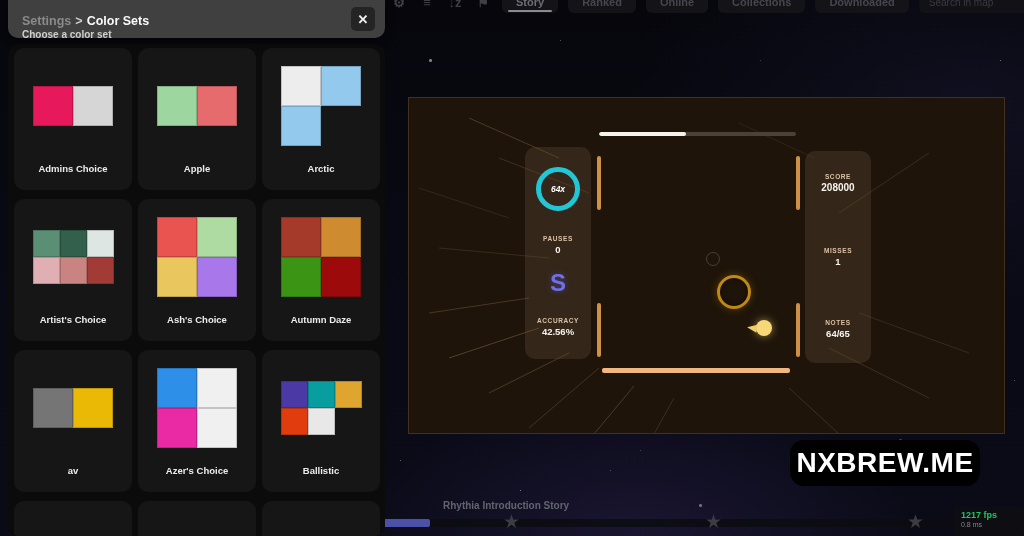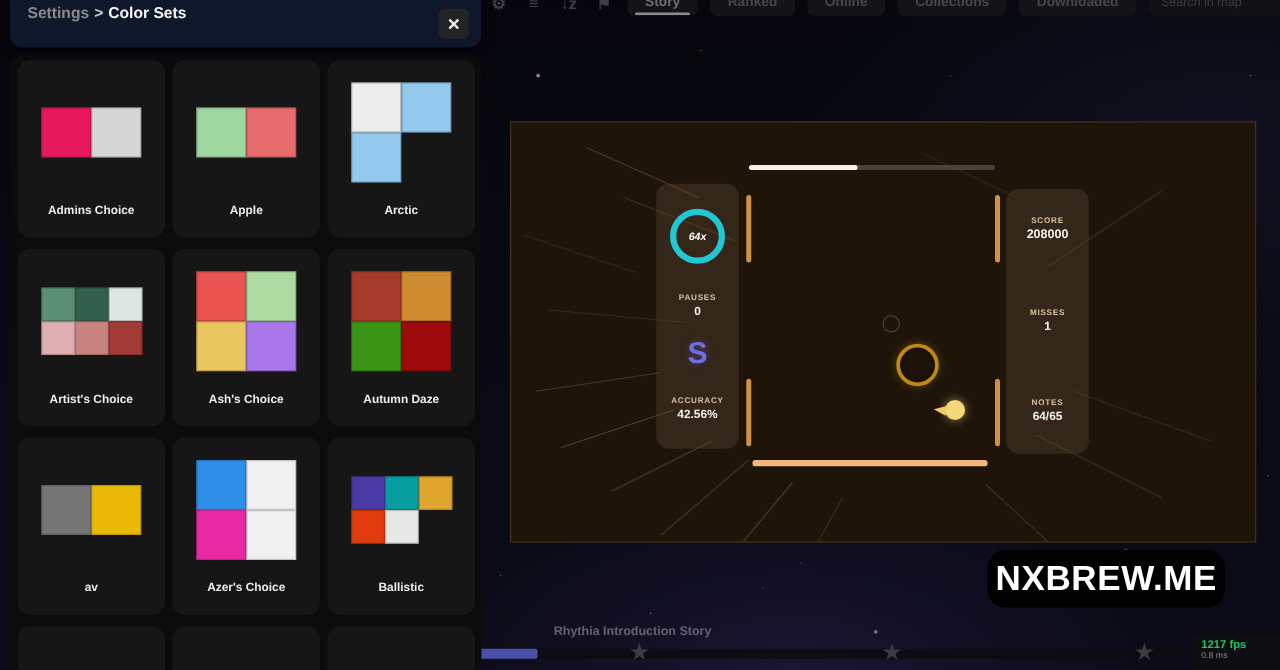--- a/index.html
+++ b/index.html
@@ -80,22 +80,22 @@
   .cursor-dot::before { content:""; position:absolute; left:-9px; top:4px; width:0; height:0;
     border-top:4px solid transparent; border-bottom:4px solid transparent;
     border-right:10px solid #f0cd6a; transform:rotate(8deg); }
 
   
   .watermark { position:absolute; left:790px; top:440px; width:190px; height:46px; background:#000;
     border-radius:14px; display:flex; align-items:center; justify-content:center; z-index:6; }
   .watermark span { font-size:28px; font-weight:800; letter-spacing:.5px; color:#fff; }
 
   
-  .modal-header { position:absolute; left:8px; top:0; width:377px; height:38px; background:#0f172a;
-    border-radius:0 0 10px 10px; z-index:10; padding:3px 14px;
+  .modal-header { position:absolute; left:8px; top:0; width:377px; height:38px; background:#404040;
+    border-radius:0 0 10px 10px; z-index:10; padding:14px 14px;
     box-shadow:0 2px 8px rgba(0,0,0,.6); }
   .crumbs { font-size:12.5px; font-weight:bold; }
   .crumb-root { color:#8a8a8a; }
   .crumb-sep { color:#cfcfcf; padding:0 4px; }
   .crumb-cur { color:#fafafa; }
   .modal-sub { font-size:10px; font-weight:bold; color:#cfcfcf; margin-top:1px; }
   .close-btn { position:absolute; right:10px; top:7px; width:24px; height:24px; background:#242424;
     border:none; border-radius:5px; color:#f0f0f0; font-size:13px; font-weight:bold;
     display:flex; align-items:center; justify-content:center; font-family:inherit; }
   .modal-body { position:absolute; left:8px; top:44px; width:377px; height:492px; background:#0b0b0b;
@@ -208,20 +208,21 @@
 </div>
 
 <div class="watermark">
   <span>NXBREW.ME</span>
 </div>
 
 <div class="modal-header">
   <div class="crumbs">
     <span class="crumb-root">Settings</span><span class="crumb-sep">&gt;</span><span class="crumb-cur">Color Sets</span>
   </div>
+  <div class="modal-sub">Choose a color set</div>
   <button class="close-btn">
     <span>✕</span>
   </button>
 </div>
 <div class="modal-body">
   <div class="set-grid" id="set-grid">
       <div class="set-card">
         <div class="swatches" style="grid-template-columns: repeat(2, 40px);">
           <div class="sw-cell" style="height: 40px; background: rgb(232, 24, 93);"></div>
           <div class="sw-cell" style="height: 40px; background: rgb(214, 214, 214);"></div>

